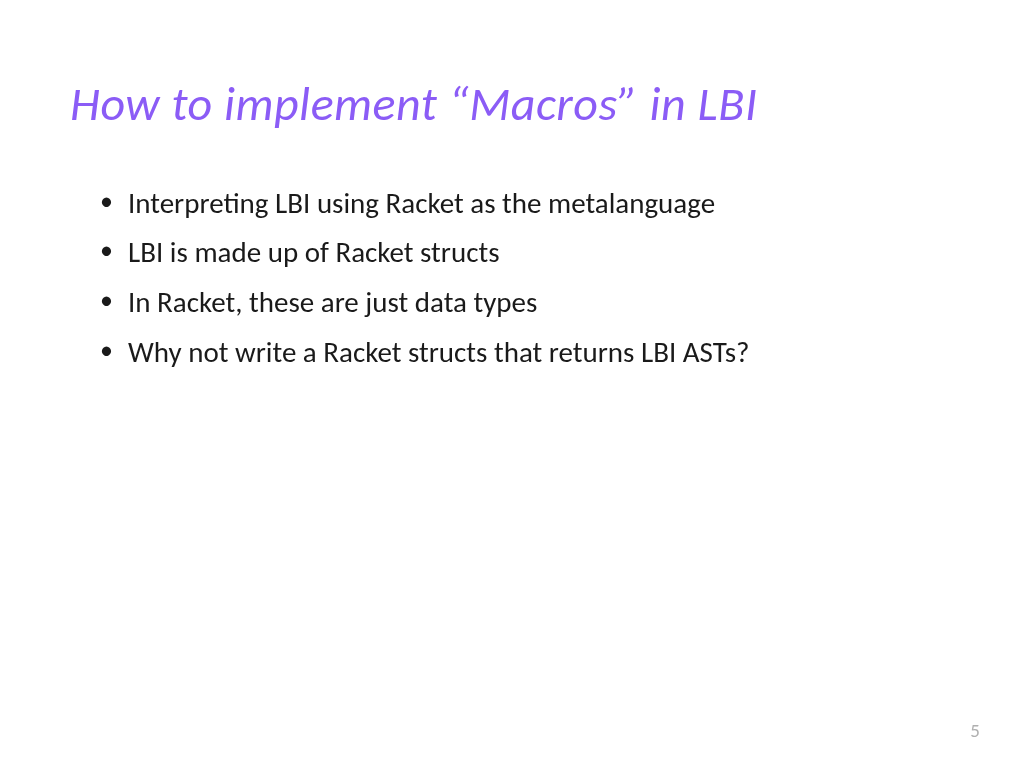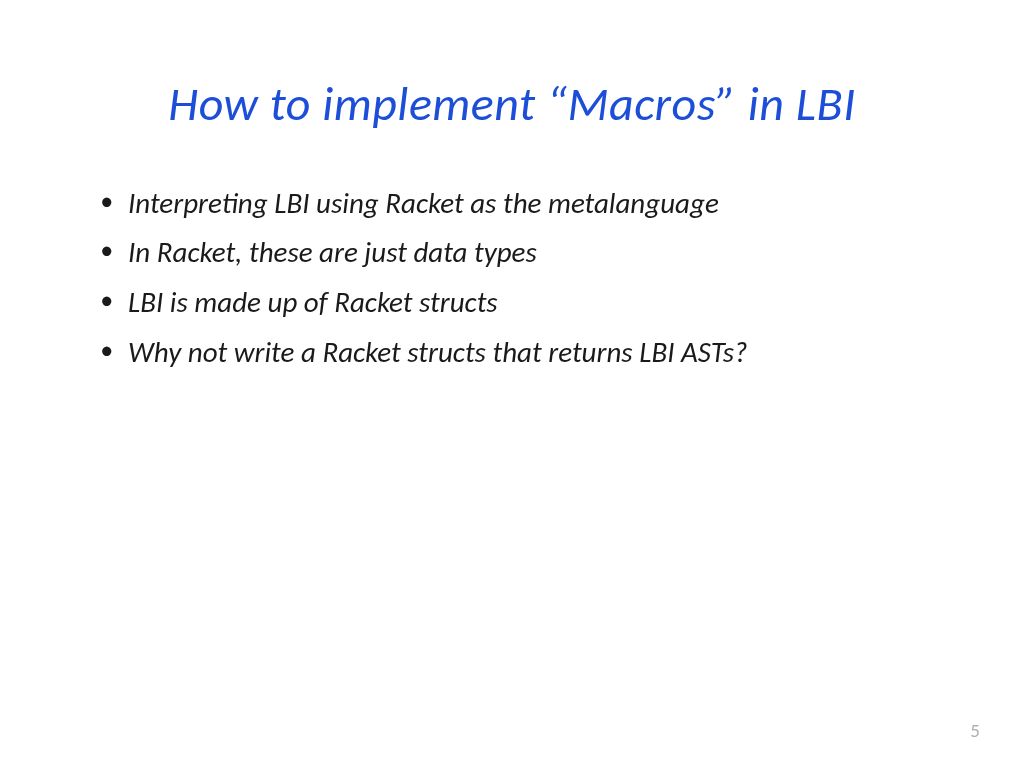--- a/index.html
+++ b/index.html
@@ -19,30 +19,28 @@
     .slide {
       width: 100%;
       height: 100%;
       padding: 78px 70px 40px 70px;
       position: relative;
     }
     .title {
       font-size: 48px;
       font-style: italic;
       font-weight: 400;
-      color: #1d4ed8;
+      color: #8b5cf6;
       margin-bottom: 52px;
       line-height: 1.1;
       letter-spacing: 0.5px;
-      text-align: center;
     }
     .bullets {
       list-style: none;
       padding-left: 30px;
-      font-style: italic;
     }
     .bullets li {
       font-size: 29px;
       color: #1a1a1a;
       line-height: 1.4;
       margin-bottom: 9px;
       position: relative;
       padding-left: 28px;
     }
     .bullets li::before {
@@ -61,18 +59,18 @@
       color: #b0b0b0;
     }
   </style>
 </head>
 <body>
 
 <div class="slide">
   <h1 class="title">How to implement “Macros” in LBI</h1>
   <ul class="bullets">
     <li>Interpreting LBI using Racket as the metalanguage</li>
+    <li>LBI is made up of Racket structs</li>
     <li>In Racket, these are just data types</li>
-    <li>LBI is made up of Racket structs</li>
     <li>Why not write a Racket structs that returns LBI ASTs?</li>
   </ul>
   <div class="page-number">5</div>
 </div>
 
 </body></html>

